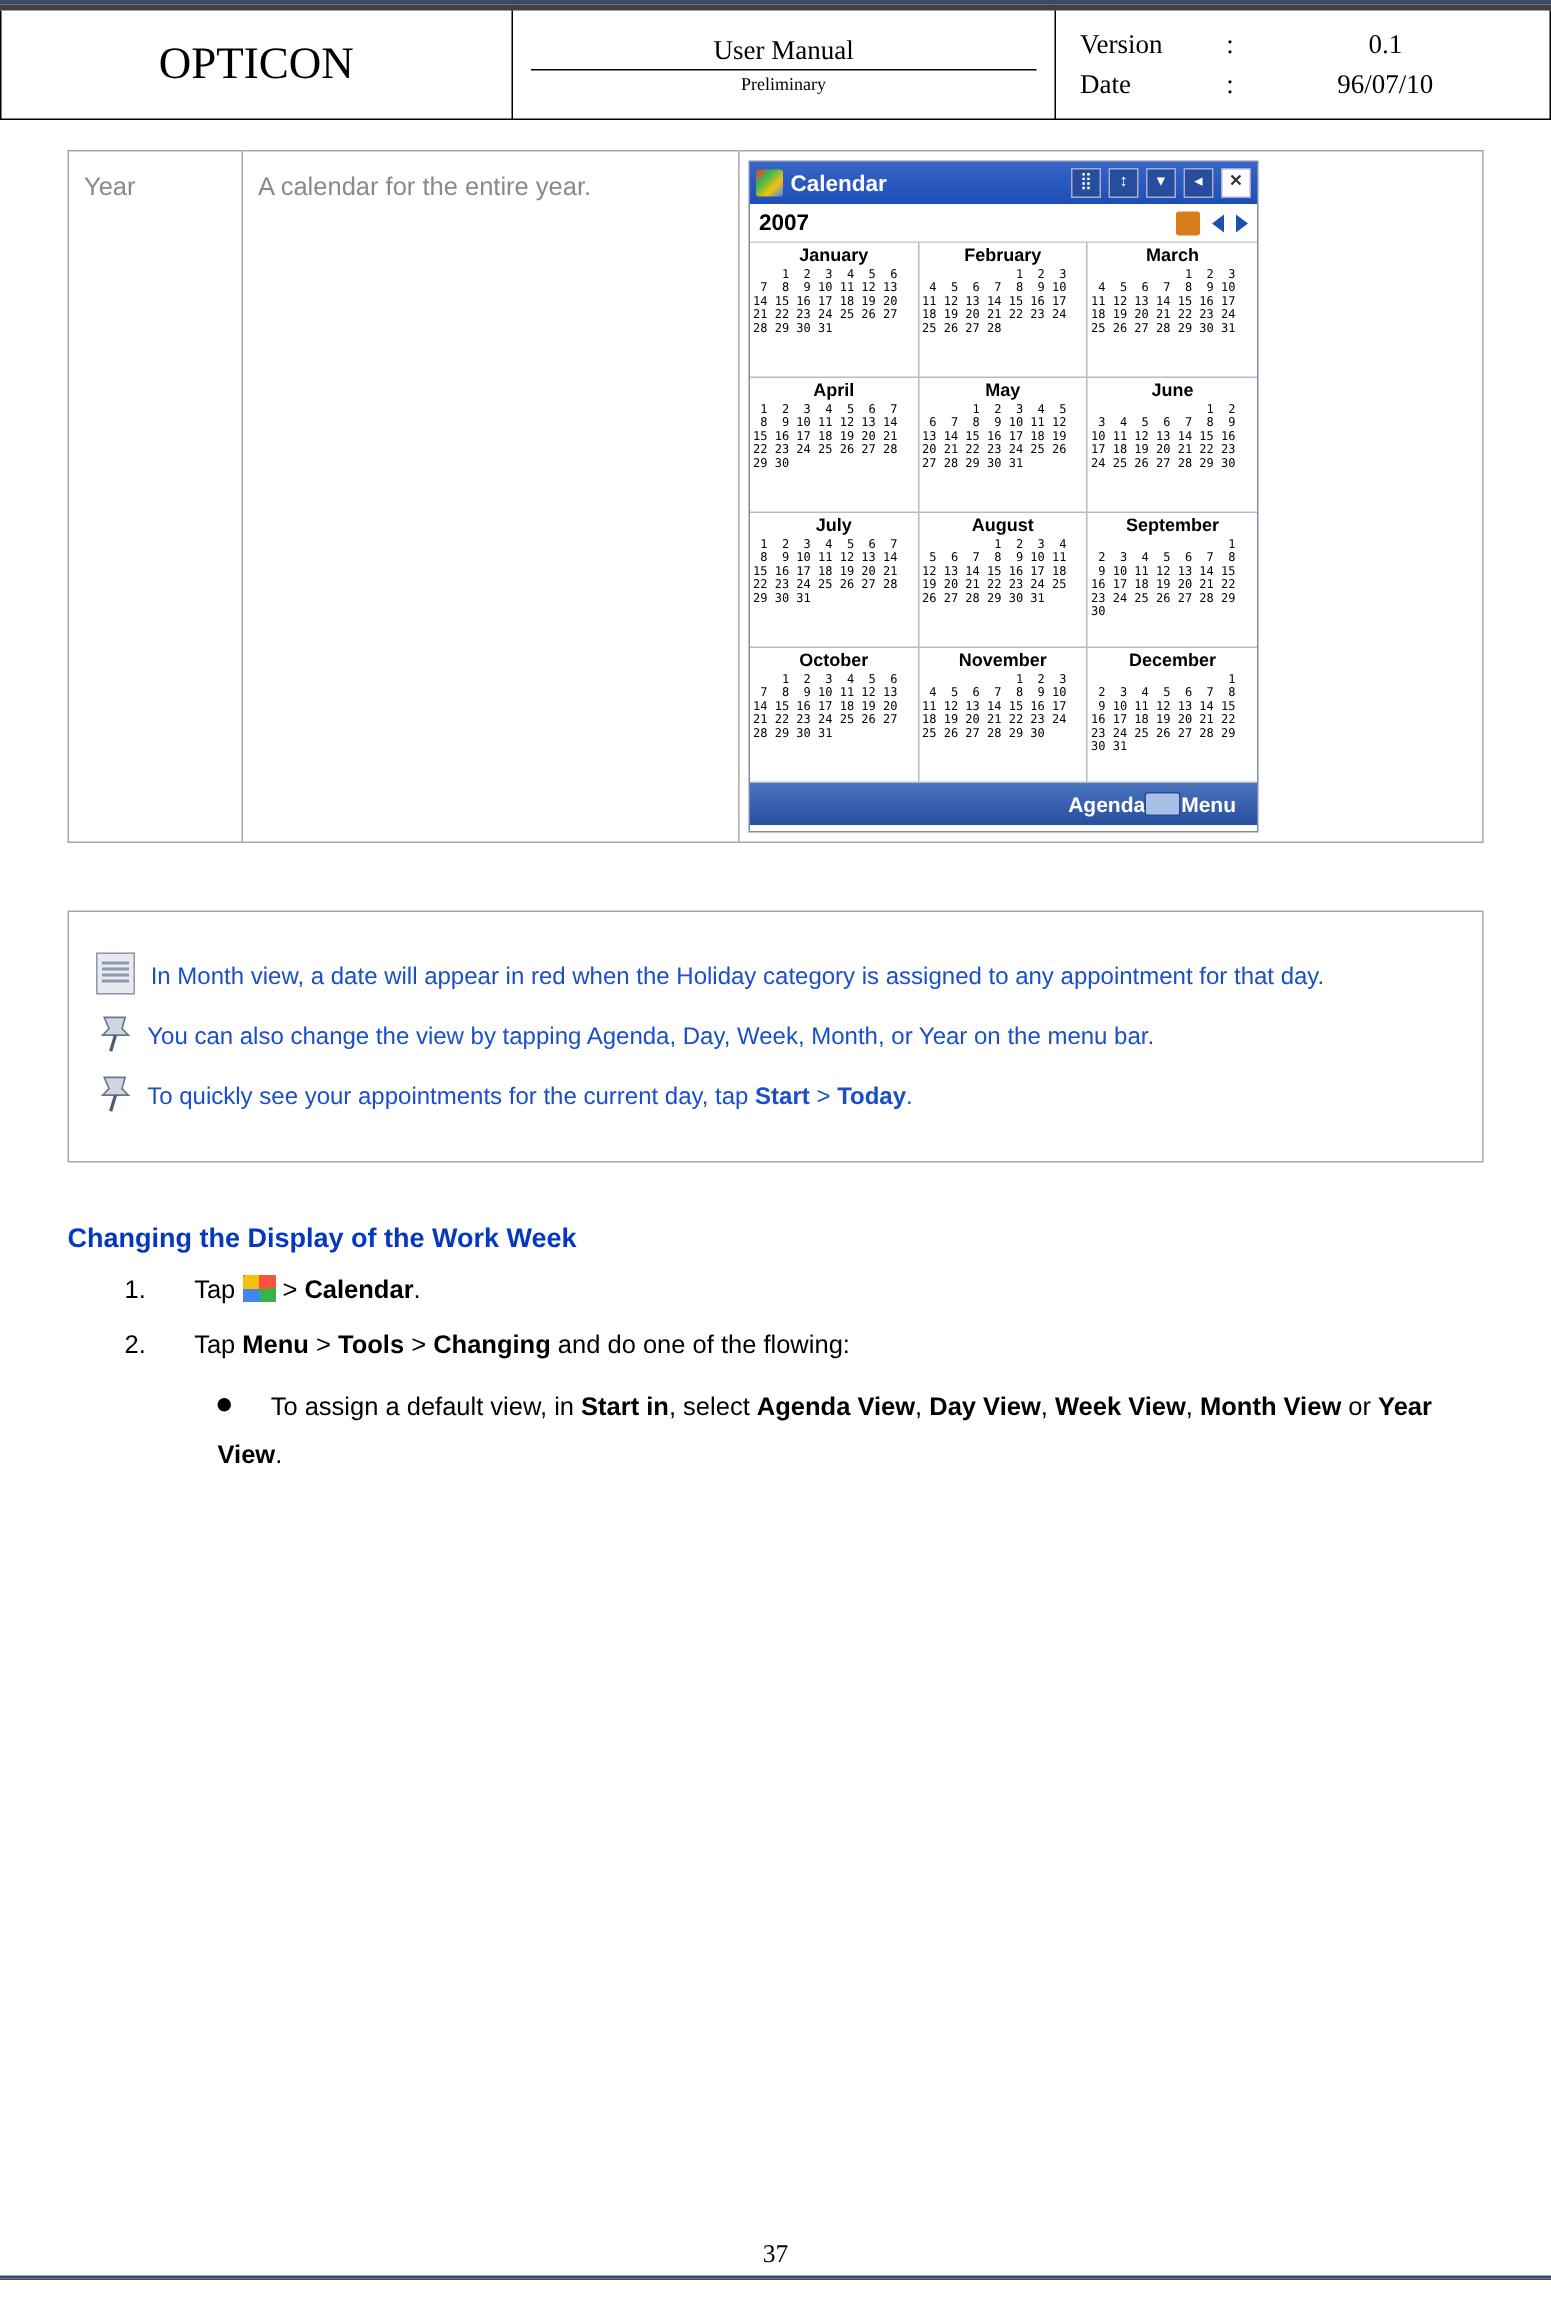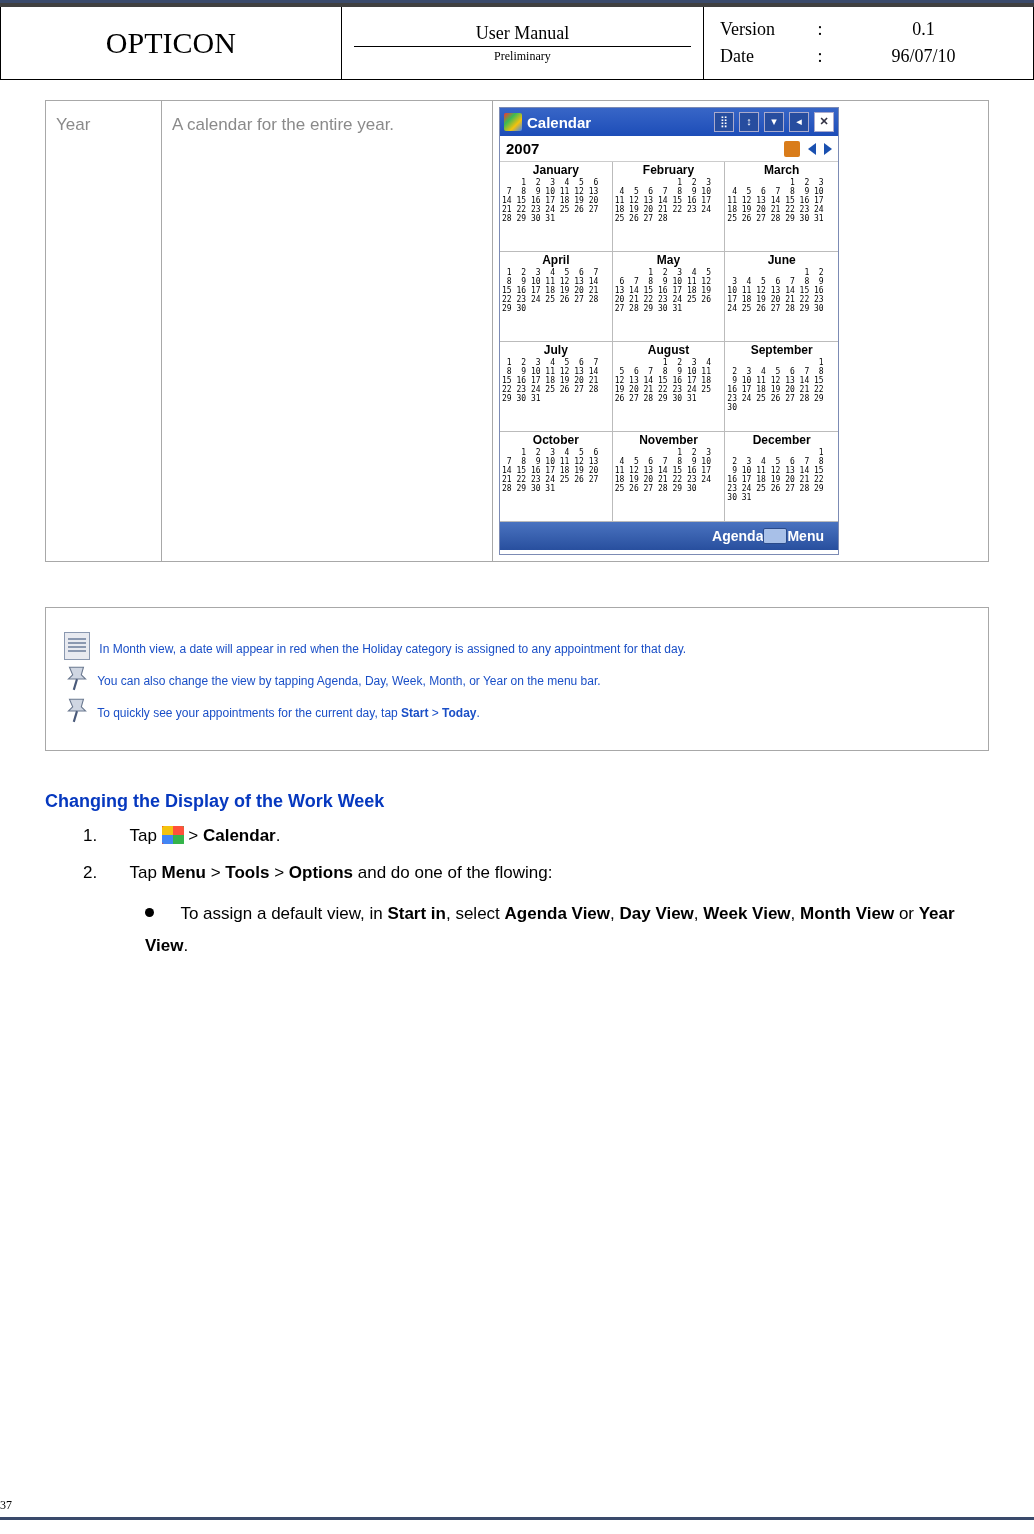--- a/index.html
+++ b/index.html
@@ -132,21 +132,21 @@
       background: linear-gradient(#4a73c0,#284f9e);
       color:#fff; height:28px; display:flex; align-items:center; justify-content:flex-end;
       padding:0 14px; font-size:14px; font-weight:bold;
     }
     .ss-kbd{width:22px;height:14px;background:#a8c0e8;border:1px solid #2a4a8a;border-radius:2px;}
     .note-box {
       border: 1px solid #a8a8a8;
       padding: 24px 18px 22px;
       color: #1a4fc7;
       font-family: Verdana, sans-serif;
-      font-size: 12px;
+      font-size: 16px;
       line-height: 2.5;
       margin-bottom: 40px;
     }
     .note-line { display:inline; }
     .ico { display:inline-block; width:24px; height:26px; margin-right:6px; vertical-align:-7px;}
     .ico-doc { background:#e8eaf0; border:1px solid #8a98b0; position:relative;}
     .ico-doc::before{content:"";position:absolute;left:3px;top:5px;right:3px;height:2px;background:#8a98b0;box-shadow:0 4px 0 #8a98b0,0 8px 0 #8a98b0,0 12px 0 #8a98b0;}
     .ico-pin { position:relative;}
     .ico-pin svg{width:26px;height:28px;}
     .section-h {
@@ -170,22 +170,22 @@
                   linear-gradient(45deg,#4285f4 0 48%,#f4c20d 0 50%);
       background-blend-mode: normal;
       position:relative;
     }
     .win-ico::after{content:"";position:absolute;inset:0;background:
       conic-gradient(#ff503a 0 90deg,#35b44a 0 180deg,#4285f4 0 270deg,#f4c20d 0);
       border-radius:2px;}
     .bullet-row { margin-left: 62px; margin-top:10px; line-height:1.9;}
     .bullet-dot { display:inline-block; width:9px;height:9px;background:#000;border-radius:50%; margin-right:22px; vertical-align:2px;}
     .pgnum {
-      position:absolute; bottom:6px; left:0; right:0; 
-      font-family:"Times New Roman",serif; font-size:12px;
+      position:absolute; bottom:6px; left:0; right:0; text-align:center;
+      font-family:"Times New Roman",serif; font-size:17px;
     }
     .footer-line{position:absolute;bottom:0;left:0;right:0;height:2px;background:#3a4a6b;}
     b { font-weight:bold; }
   </style>
 </head>
 <body>
 
 <div class="page">
   <table class="header-table">
     <tbody>
@@ -375,21 +375,21 @@
     <div class="section-h">Changing the Display of the Work Week</div>
     <div class="steps">
       <div class="step-row">
         <span class="step-num">1.</span>
         <span>Tap </span>
         <span class="win-ico"></span>
         <span> &gt; </span><b>Calendar</b><span>.</span>
       </div>
       <div class="step-row">
         <span class="step-num">2.</span>
-        <span>Tap </span><b>Menu</b><span> &gt; </span><b>Tools</b><span> &gt; </span><b>Options</b><span> and do one of the flowing:</span>
+        <span>Tap </span><b>Menu</b><span> &gt; </span><b>Tools</b><span> &gt; </span><b>Changing</b><span> and do one of the flowing:</span>
       </div>
       <div class="bullet-row">
         <span class="bullet-dot"></span>
         <span>To assign a default view, in </span><b>Start in</b><span>, select </span><b>Agenda View</b><span>, </span><b>Day View</b><span>, </span><b>Week View</b><span>, </span><b>Month View</b><span> or </span><b>Year View</b><span>.</span>
       </div>
     </div>
   </div>
 
   <div class="pgnum">37</div>
   <div class="footer-line"></div>

